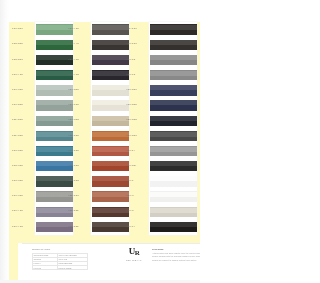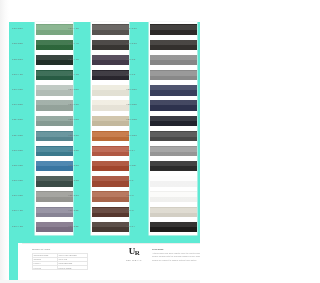--- a/index.html
+++ b/index.html
@@ -19,21 +19,21 @@
   }
   
   .binding{
     position:absolute;left:0;top:0;width:9px;height:283px;
     background:linear-gradient(to right,#f2f2f2,#fbfbfb 60%,#ffffff);
     border-right:1px solid #f0f0f0;
   }
   .sheet{
     position:absolute;
     left:9px;top:0;right:0;bottom:0;
-    background:#5eead4;
+    background:#fef9c3;
   }
   .header-band{
     position:absolute;left:0;top:0;width:191px;height:22px;
     background:#ffffff;
   }
   .cols{
     position:absolute;
     left:0;top:22px;
     width:191px;
   }

